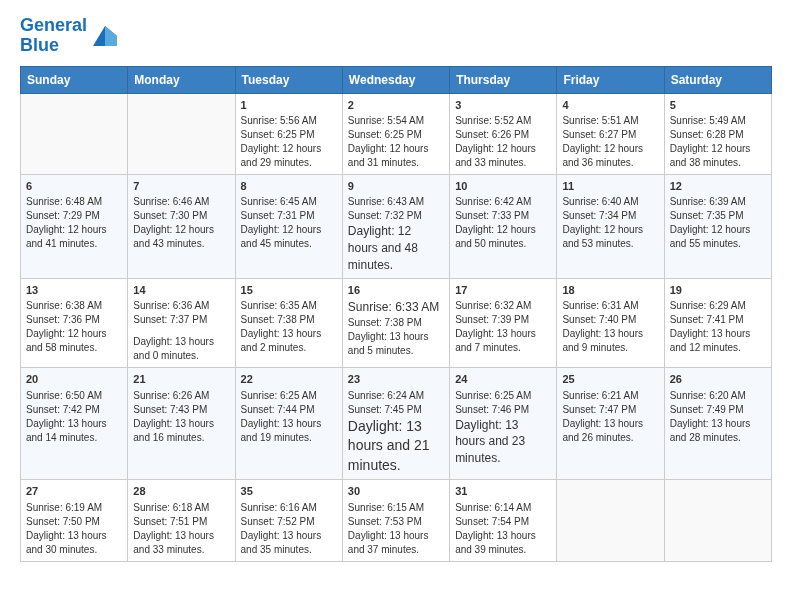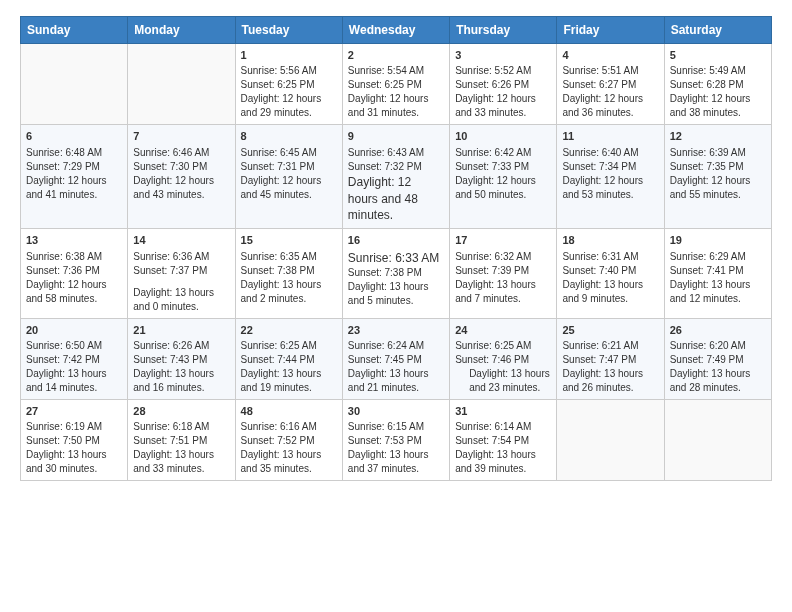--- a/index.html
+++ b/index.html
@@ -87,20 +87,40 @@
       margin-bottom: 1px;
     }
     .cell-empty {
       background: #f9f9f9 !important;
     }
   </style>
 </head>
 <body>
 
 <div class="page">
+  <div class="header">
+    <div class="logo">
+      <div>
+        <div class="logo-text">
+          <span>General</span>
+        </div>
+        <div class="logo-text">
+          <span>Blue</span>
+        </div>
+      </div>
+      <svg class="logo-icon" viewBox="0 0 32 28" xmlns="http://www.w3.org/2000/svg">
+        <polygon points="4,24 16,4 28,14 20,24" fill="#1a6fba"></polygon>
+        <polygon points="16,4 28,14 28,24 16,24" fill="#5aaae0"></polygon>
+      </svg>
+    </div>
+    <div class="title-block">
+      <div class="month-title"></div>
+      <div class="location-title"></div>
+    </div>
+  </div>
 
   <table class="calendar-table">
     <thead>
       <tr id="header-row">
           <th>Sunday</th>
           <th>Monday</th>
           <th>Tuesday</th>
           <th>Wednesday</th>
           <th>Thursday</th>
           <th>Friday</th>
@@ -246,27 +266,27 @@
           <td>
             <span class="day-number">22</span>
             <span style="display: block; font-size: 10px;">Sunrise: 6:25 AM</span>
             <span style="display: block; font-size: 10px;">Sunset: 7:44 PM</span>
             <span style="display: block; font-size: 10px;">Daylight: 13 hours and 19 minutes.</span>
           </td>
           <td>
             <span class="day-number">23</span>
             <span style="display: block; font-size: 10px;">Sunrise: 6:24 AM</span>
             <span style="display: block; font-size: 10px;">Sunset: 7:45 PM</span>
-            <span style="display: block; font-size: 10px;">Daylight: 13 hours and 21 minutes.</span>
+            <span style="display: block; font-size: 14px;">Daylight: 13 hours and 21 minutes.</span>
           </td>
           <td>
             <span class="day-number">24</span>
             <span style="display: block; font-size: 10px;">Sunrise: 6:25 AM</span>
             <span style="display: block; font-size: 10px;">Sunset: 7:46 PM</span>
-            <span style="display: block; font-size: 10px; margin-left: 14px;">Daylight: 13 hours and 23 minutes.</span>
+            <span style="display: block; font-size: 12px;">Daylight: 13 hours and 23 minutes.</span>
           </td>
           <td>
             <span class="day-number">25</span>
             <span style="display: block; font-size: 10px;">Sunrise: 6:21 AM</span>
             <span style="display: block; font-size: 10px;">Sunset: 7:47 PM</span>
             <span style="display: block; font-size: 10px;">Daylight: 13 hours and 26 minutes.</span>
           </td>
           <td>
             <span class="day-number">26</span>
             <span style="display: block; font-size: 10px;">Sunrise: 6:20 AM</span>
@@ -281,21 +301,21 @@
             <span style="display: block; font-size: 10px;">Sunset: 7:50 PM</span>
             <span style="display: block; font-size: 10px;">Daylight: 13 hours and 30 minutes.</span>
           </td>
           <td>
             <span class="day-number">28</span>
             <span style="display: block; font-size: 10px;">Sunrise: 6:18 AM</span>
             <span style="display: block; font-size: 10px;">Sunset: 7:51 PM</span>
             <span style="display: block; font-size: 10px;">Daylight: 13 hours and 33 minutes.</span>
           </td>
           <td>
-            <span class="day-number">48</span>
+            <span class="day-number">35</span>
             <span style="display: block; font-size: 10px;">Sunrise: 6:16 AM</span>
             <span style="display: block; font-size: 10px;">Sunset: 7:52 PM</span>
             <span style="display: block; font-size: 10px;">Daylight: 13 hours and 35 minutes.</span>
           </td>
           <td>
             <span class="day-number">30</span>
             <span style="display: block; font-size: 10px;">Sunrise: 6:15 AM</span>
             <span style="display: block; font-size: 10px;">Sunset: 7:53 PM</span>
             <span style="display: block; font-size: 10px;">Daylight: 13 hours and 37 minutes.</span>
           </td>

